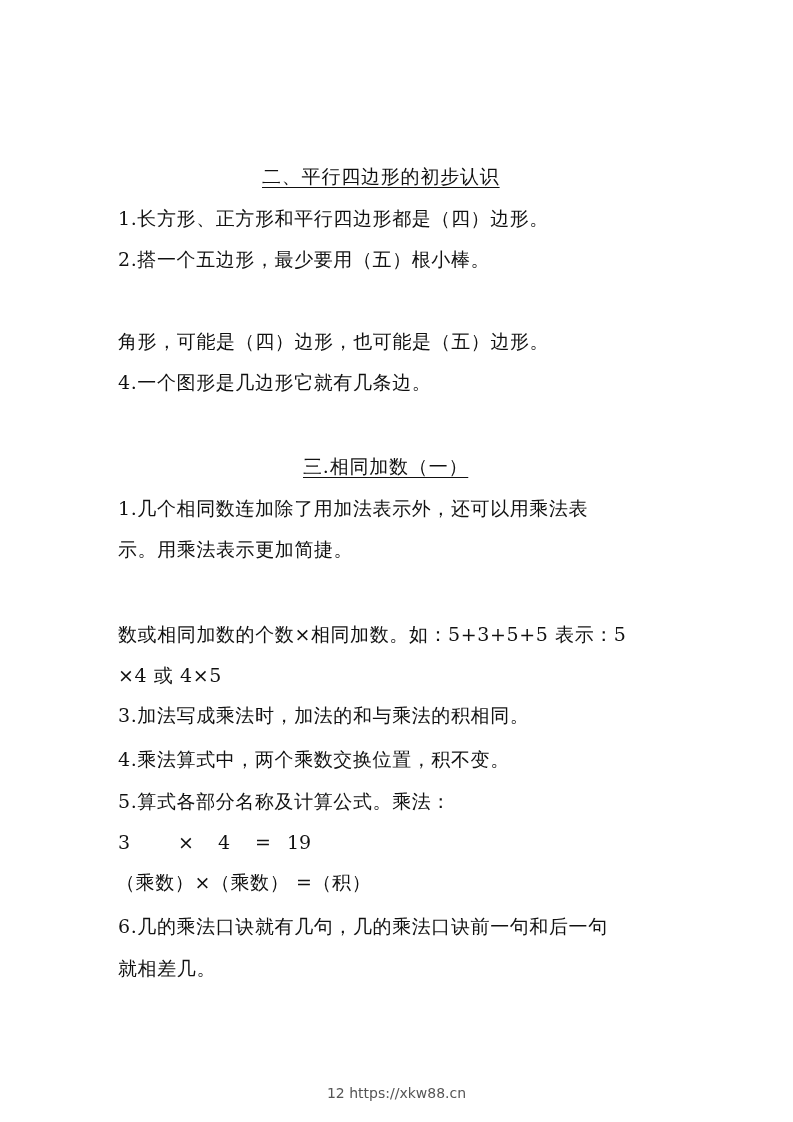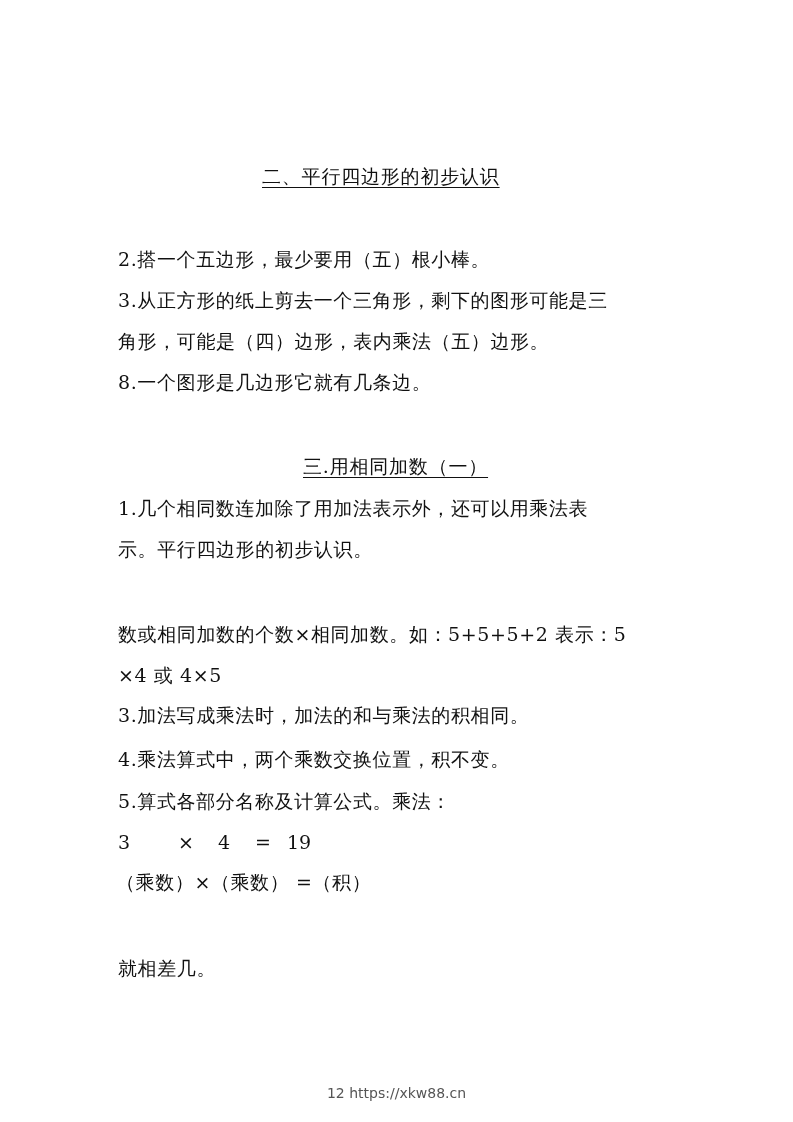--- a/index.html
+++ b/index.html
@@ -59,39 +59,40 @@
       color: #555555;
     }
   </style>
 </head>
 <body>
 
 <div class="page">
 
   <div class="heading h1">二、平行四边形的初步认识</div>
 
+  <div class="line" style="top:190px">1.长方形、正方形和平行四边形都是（四）边形。</div>
   <div class="line" style="top:231px">2.搭一个五边形，最少要用（五）根小棒。</div>
-  <div class="line" style="top:272px">3.从正方形的纸上剪去一个三角形，剩下的图形可能是三</div>
-  <div class="line" style="top:313px">角形，可能是（四）边形，表内乘法（五）边形。</div>
-  <div class="line" style="top:354px">8.一个图形是几边形它就有几条边。</div>
+  <div class="line" style="top:313px">角形，可能是（四）边形，也可能是（五）边形。</div>
+  <div class="line" style="top:354px">4.一个图形是几边形它就有几条边。</div>
 
-  <div class="heading h2">三.用相同加数（一）</div>
+  <div class="heading h2">三.相同加数（一）</div>
 
   <div class="line" style="top:480px">1.几个相同数连加除了用加法表示外，还可以用乘法表</div>
-  <div class="line" style="top:521px">示。平行四边形的初步认识。</div>
-  <div class="line" style="top:606px">数或相同加数的个数×相同加数。如：5+5+5+2 表示：5</div>
+  <div class="line" style="top:521px">示。用乘法表示更加简捷。</div>
+  <div class="line" style="top:606px">数或相同加数的个数×相同加数。如：5+3+5+5 表示：5</div>
   <div class="line" style="top:647px">×4 或 4×5</div>
   <div class="line" style="top:687px">3.加法写成乘法时，加法的和与乘法的积相同。</div>
   <div class="line" style="top:731px">4.乘法算式中，两个乘数交换位置，积不变。</div>
   <div class="line" style="top:773px">5.算式各部分名称及计算公式。乘法：</div>
 
   <span class="eq" style="left:118px">3</span>
   <span class="eq" style="left:178px">×</span>
   <span class="eq" style="left:218px">4</span>
   <span class="eq" style="left:255px">=</span>
   <span class="eq" style="left:287px">19</span>
 
   <div class="line" style="top:854px; left:116px">（乘数）×（乘数） =（积）</div>
 
+  <div class="line" style="top:898px">6.几的乘法口诀就有几句，几的乘法口诀前一句和后一句</div>
   <div class="line" style="top:940px">就相差几。</div>
 
   <div class="footer">12 https://xkw88.cn</div>
 </div>
 
 </body></html>

